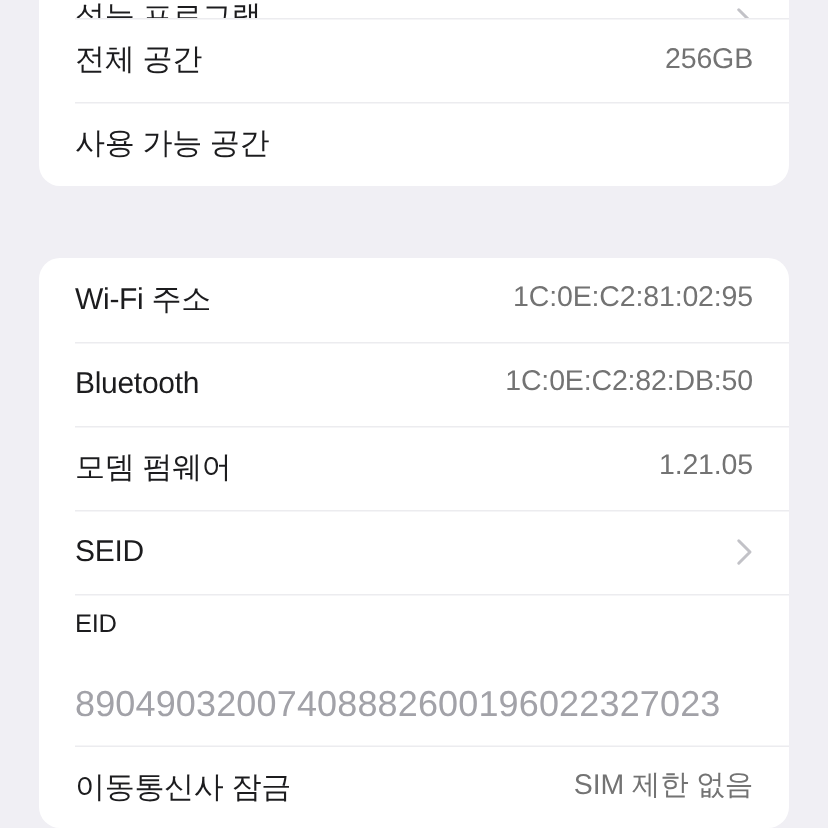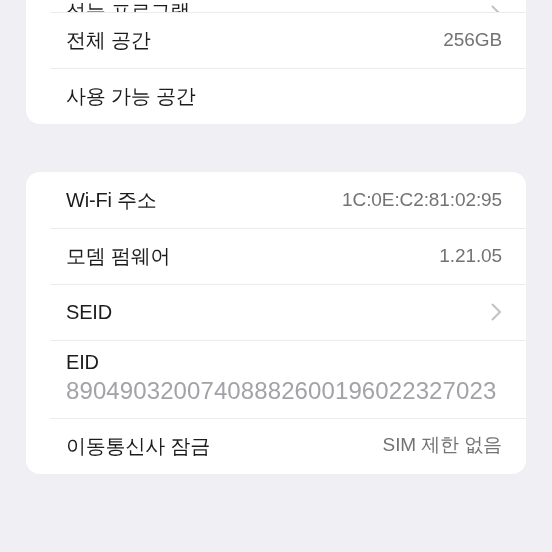--- a/index.html
+++ b/index.html
@@ -43,22 +43,23 @@
     flex: 0 0 auto;
   }
 
   
   .row {
     position: relative;
     display: flex;
     align-items: center;
     justify-content: space-between;
     min-height: 56px;
-    padding: 0 24px 0 40px;
+    padding: 0 24px 0 24px;
     box-sizing: border-box;
+    gap: 27px;
   }
 
   
   .row + .row::before {
     content: "";
     position: absolute;
     top: 0;
     left: 24px;
     right: 0;
     height: 1px;
@@ -97,21 +98,21 @@
   
   .row--stacked {
     flex-direction: column;
     align-items: flex-start;
     justify-content: center;
     min-height: 72px;
     padding-top: 10px;
     padding-bottom: 12px;
   }
   .row--stacked .row-label {
-    font-size: 20px;
+    font-size: 17px;
     margin-bottom: 3px;
   }
   .row--stacked .row-subvalue {
     font-size: 24px;
     color: #a2a2a8;
     letter-spacing: 0.1px;
     line-height: 1.2;
     white-space: nowrap;
   }
 
@@ -158,20 +159,24 @@
 
   <div class="gap"></div>
 
   <div class="card">
 
     <div class="row">
       <span class="row-label">Wi-Fi 주소</span>
       <span class="row-value">1C:0E:C2:81:02:95</span>
     </div>
 
+    <div class="row">
+      <span class="row-label">Bluetooth</span>
+      <span class="row-value">1C:0E:C2:82:DB:50</span>
+    </div>
 
     <div class="row">
       <span class="row-label">모뎀 펌웨어</span>
       <span class="row-value">1.21.05</span>
     </div>
 
     <div class="row">
       <span class="row-label">SEID</span>
       <span class="chevron">
         <svg viewBox="0 0 11 18" fill="none" aria-hidden="true">

